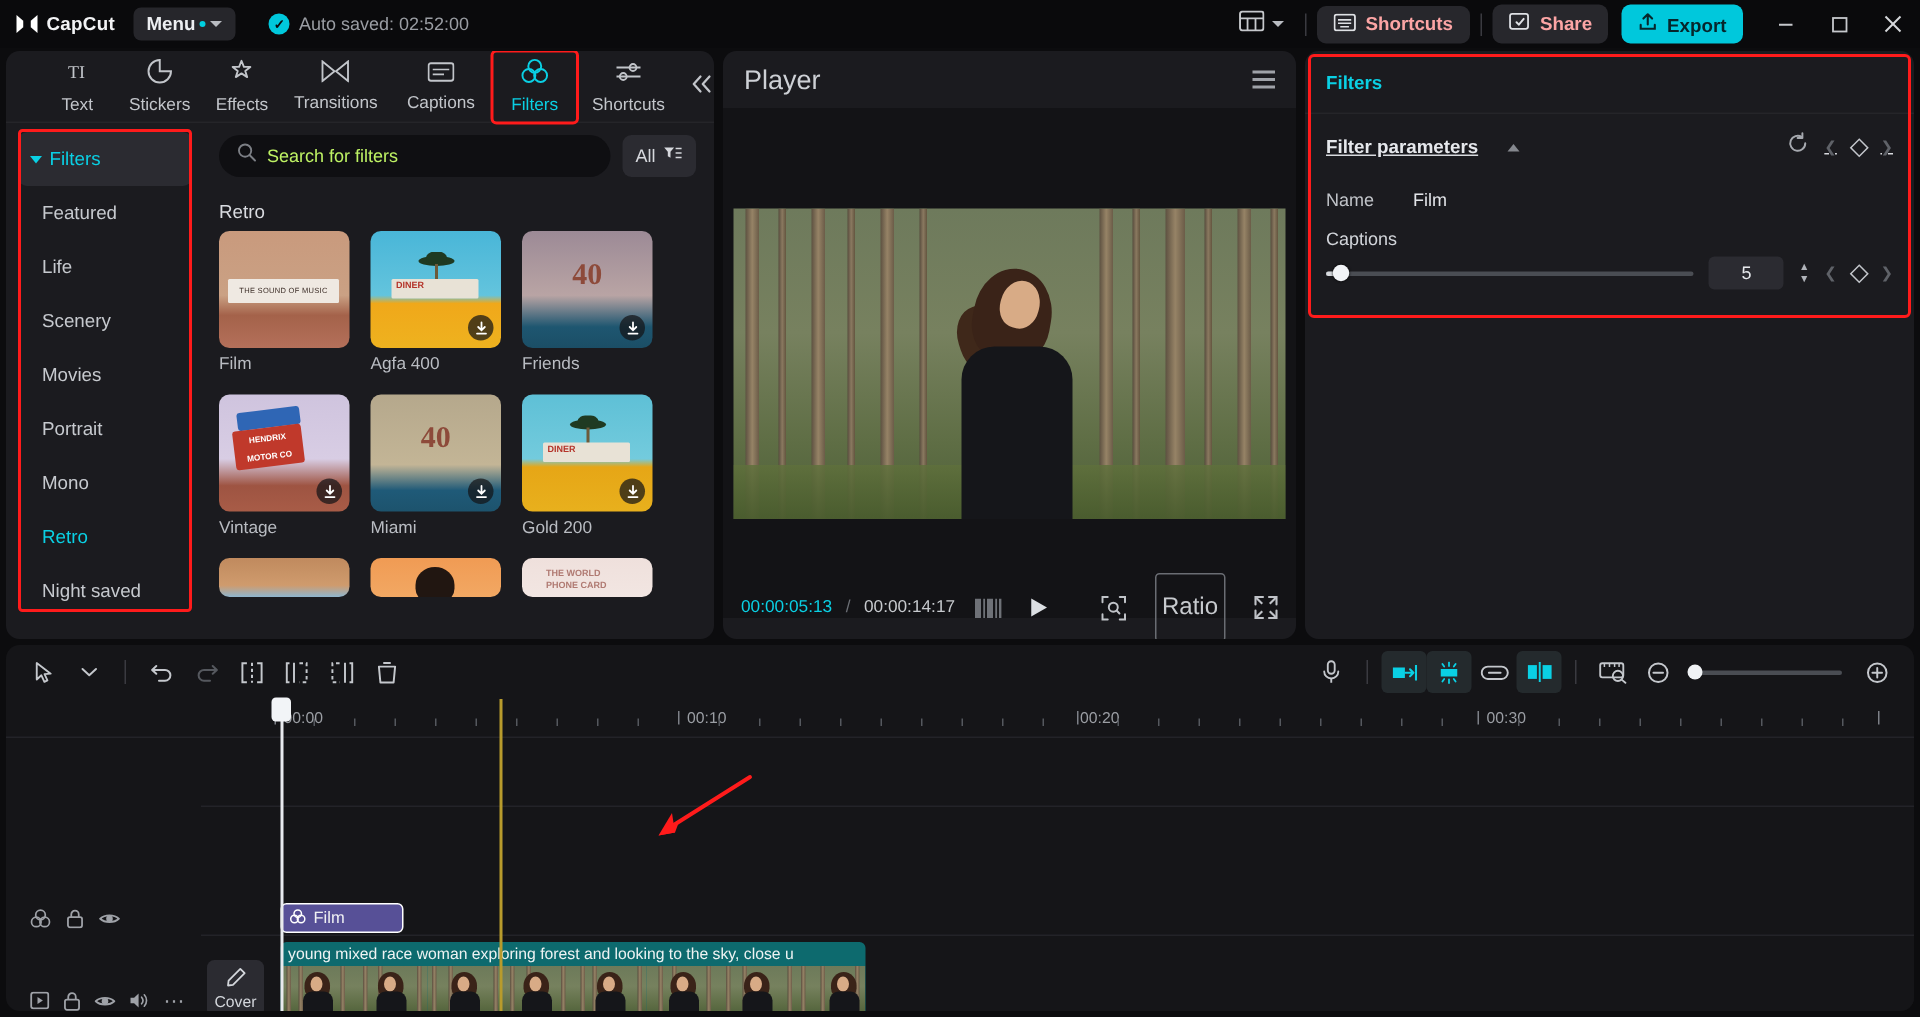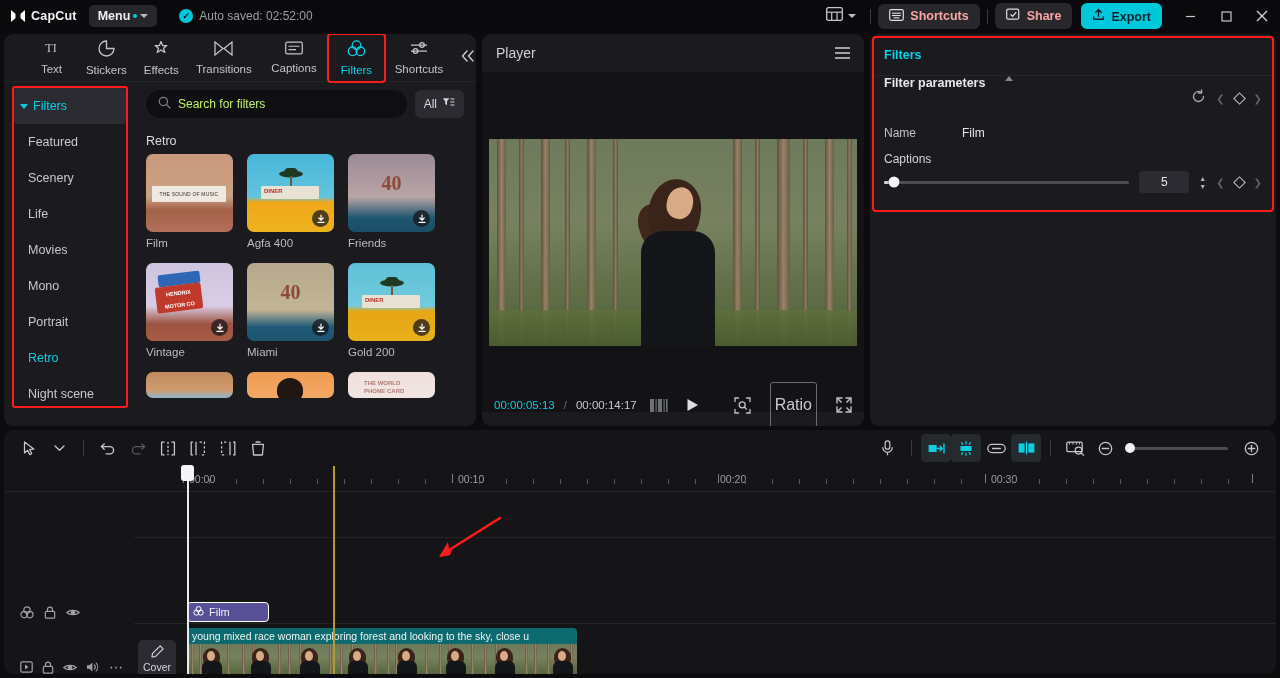--- a/index.html
+++ b/index.html
@@ -137,21 +137,21 @@
   .redsign span{display:block;font-size:5.5px;color:#fff;text-align:center;line-height:8px;padding-top:4px;font-weight:bold;}
   .bluesign { position:absolute; left:12px; top:10px; width:42px; height:12px; background:#2f66b5; border-radius:2px; transform:rotate(-7deg);}
 
   
   .player {
     position: absolute; left: 482px; top: 34px; width: 382px; height: 392px;
     background: #1b1b1f; border-radius: 9px; overflow: hidden;
   }
   .player-head {
     height: 38px; display: flex; align-items: center; justify-content: space-between;
-    padding: 0 14px; font-size: 14px; color: #cdd0d5;
+    padding: 0 14px; font-size: 18px; color: #cdd0d5;
   }
   .burger { display: flex; flex-direction: column; gap: 3px; cursor: pointer; }
   .burger i { display: block; width: 15px; height: 2px; background: #9fa2a8; }
   .stage {
     position: absolute; left: 0; top: 38px; width: 382px; height: 340px;
     background: #131316; display: flex; align-items: center; justify-content: center;
   }
   .video {
     width: 368px; height: 207px; position: relative; overflow: hidden;
     background: linear-gradient(180deg,#6e7a5c 0%,#77815f 40%,#5f6e45 75%,#4d5f38 100%);
@@ -187,31 +187,31 @@
   .rp-outline {
     position: absolute; left: 872px; top: 36px; width: 402px; height: 176px;
     border: 2px solid #ff1b1b; border-radius: 4px; pointer-events: none; z-index: 5;
   }
   .rp-head {
     height: 42px; display: flex; align-items: center; padding: 0 14px;
     font-size: 12.5px; font-weight: bold; color: #0ad0e4;
     border-bottom: 1px solid #252529;
   }
   .rp-section {
-    display: flex; padding: 0 14px; height: 44px; gap: 20px;
+    display: flex; align-items: center; padding: 0 14px; height: 44px; gap: 20px; text-decoration: underline;
   }
   .rp-section .lbl { font-size: 12.5px; font-weight: bold; color: #e6e8ec; }
   .caret-up { width:0;height:0;border-left:4px solid transparent;border-right:4px solid transparent;border-bottom:5px solid #85888e;}
   .kf-group { margin-left: auto; display: flex; align-items: center; gap: 10px; color: #a6a9af; }
   .arrow-s { font-size: 10px; color: #5f6268; }
   .diamond {
     width: 9px; height: 9px; border: 1.4px solid #c3c6cb; transform: rotate(45deg);
     display: inline-block;
   }
-  .rp-row { display: flex; align-items: center; padding: 0 14px; height: 26px; gap: 20px; }
+  .rp-row { display: flex; align-items: center; padding: 0 14px; height: 26px; }
   .rp-row .k { font-size: 12px; color: #c0c3c8; width: 58px; }
   .rp-row .v { font-size: 12px; color: #e2e4e8; }
   .intensity-label { padding: 0 14px; font-size: 12px; color: #d2d5da; margin-top: 6px; }
   .slider-row { display: flex; align-items: center; padding: 0 14px; height: 32px; gap: 10px; }
   .track { flex: 1; height: 3px; background: #4a4d53; border-radius: 2px; position: relative; }
   .track .fill { position: absolute; left: 0; top: 0; height: 3px; width: 6%; background: #d7dade; border-radius: 2px;}
   .knob {
     position: absolute; left: 4%; top: 50%; transform: translate(-50%,-50%);
     width: 11px; height: 11px; border-radius: 50%; background: #f2f4f7;
     box-shadow: 0 0 2px #000; cursor: pointer;
@@ -475,39 +475,39 @@
       <div class="catlist">
         <div class="cat-outline"></div>
         <div class="cat head">
           <span class="caret-d"></span>
           <span>Filters</span>
         </div>
         <div class="cat">
             <span>Featured</span>
           </div>
         <div class="cat">
+            <span>Life</span>
+          </div>
+        <div class="cat">
             <span>Scenery</span>
-          </div>
-        <div class="cat">
-            <span>Life</span>
           </div>
         <div class="cat">
             <span>Movies</span>
           </div>
         <div class="cat">
+            <span>Portrait</span>
+          </div>
+        <div class="cat">
             <span>Mono</span>
-          </div>
-        <div class="cat">
-            <span>Portrait</span>
           </div>
         <div class="cat active">
             <span>Retro</span>
           </div>
         <div class="cat">
-            <span>Night scene</span>
+            <span>Night saved</span>
           </div>
       </div>
 
       <div class="gridcol">
         <div class="searchrow">
           <div class="searchbox">
             <span>
               <svg width="13" height="13" viewBox="0 0 13 13">
                 <circle cx="5.4" cy="5.4" r="4.1" fill="none" stroke="#7c7f85" stroke-width="1.25"></circle>
                 <line x1="8.5" y1="8.5" x2="12" y2="12" stroke="#7c7f85" stroke-width="1.25" stroke-linecap="round"></line>

